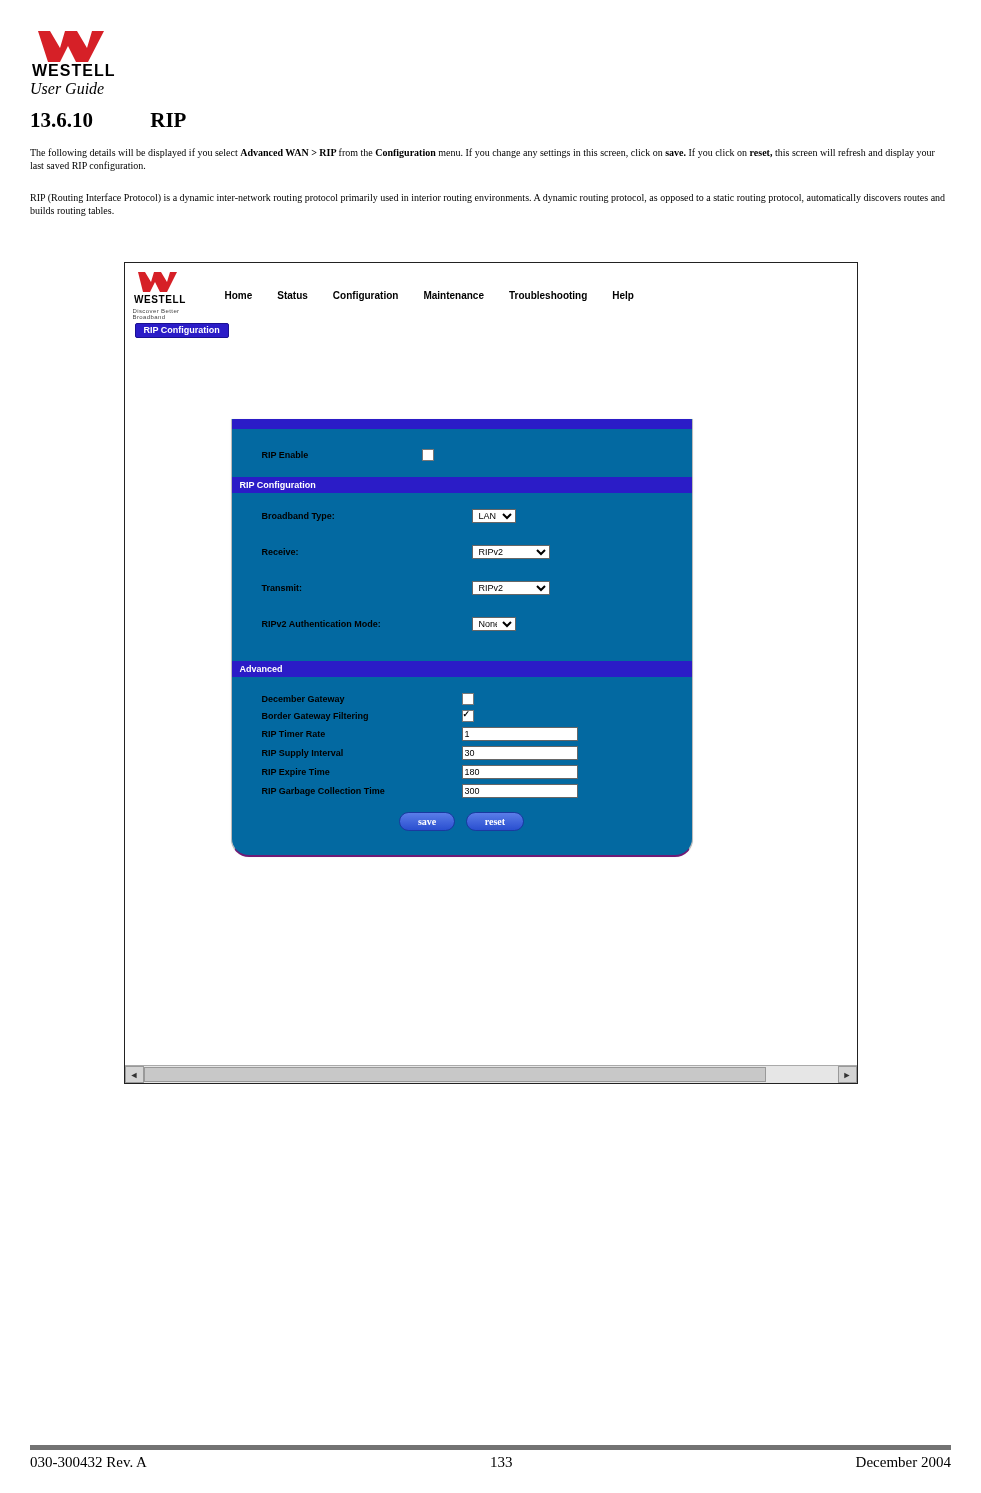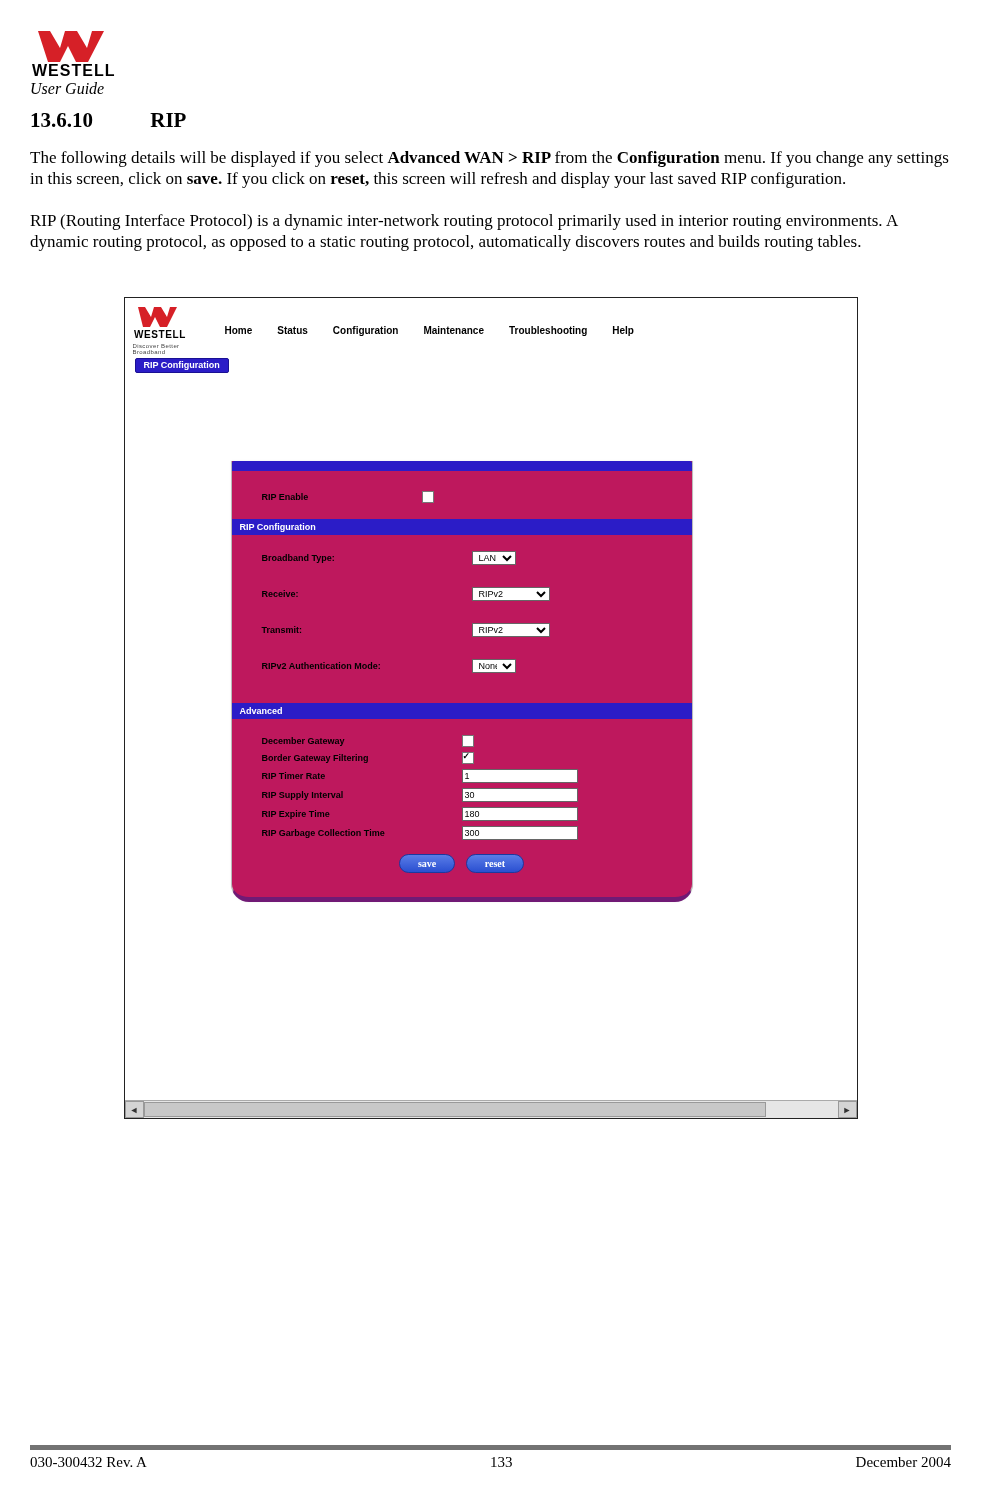--- a/index.html
+++ b/index.html
@@ -15,21 +15,21 @@
     min-height: 1493px;
     padding: 28px 30px 20px 30px;
     box-sizing: border-box;
     position: relative;
   }
   .top-logo { margin-bottom: 2px; }
   .top-logo svg { display: block; }
   .user-guide { font-style: italic; font-size: 16px; margin: 2px 0 10px 0; }
   h2.section-title { font-weight: bold; font-size: 21px; margin: 10px 0 14px 0; }
   h2.section-title .secnum { display:inline-block; min-width:115px; }
-  .para { margin: 0 0 20px 0; line-height: 1.25; font-size: 17px; text-align: left; }
+  .para { margin: 0 0 20px 0; line-height: 1.25; font-size: 10px; text-align: left; }
   .bold { font-weight: bold; }
 
   .screenshot-frame {
     width: 732px;
     height: 820px;
     border: 1.5px solid #222;
     margin: 45px auto 0 auto;
     position: relative;
     background: #fff;
     font-family: Arial, Helvetica, sans-serif;
@@ -54,26 +54,26 @@
     font-size: 9px;
     padding: 1px 8px 2px 8px;
     border: 1px solid #1a1094;
     border-radius: 2px;
     font-weight: bold;
   }
 
   .config-panel {
     position: absolute;
     left: 106px;
-    top: 163px;
+    top: 156px;
     width: 460px;
-    background: #be185d;
+    background: #0369a1;
     border-left: 1px solid #bbb;
     border-right: 1px solid #bbb;
-    border-bottom: 5px solid #701a75;
+    border-bottom: 2px solid #701a75;
     border-radius: 0 0 18px 18px;
     box-shadow: 0 0 2px rgba(0,0,0,.08);
   }
   .panel-capbar { height:10px; background:#2b1cc7; border-radius: 2px 2px 0 0;}
   .panel-body { padding: 20px 30px 24px 30px; font-size: 9px; font-weight: bold;}
   .enable-row { display:flex; align-items:center; margin-bottom: 16px;}
   .enable-row .lbl { width: 160px; }
   .cb { width:10px; height:10px; border:1px solid #777; background:#fff; display:inline-block; position:relative;}
   .cb.checked::after { content:'✓'; position:absolute; font-size:9px; left:0; top:-2px; color:#000;}
   .section-bar {

